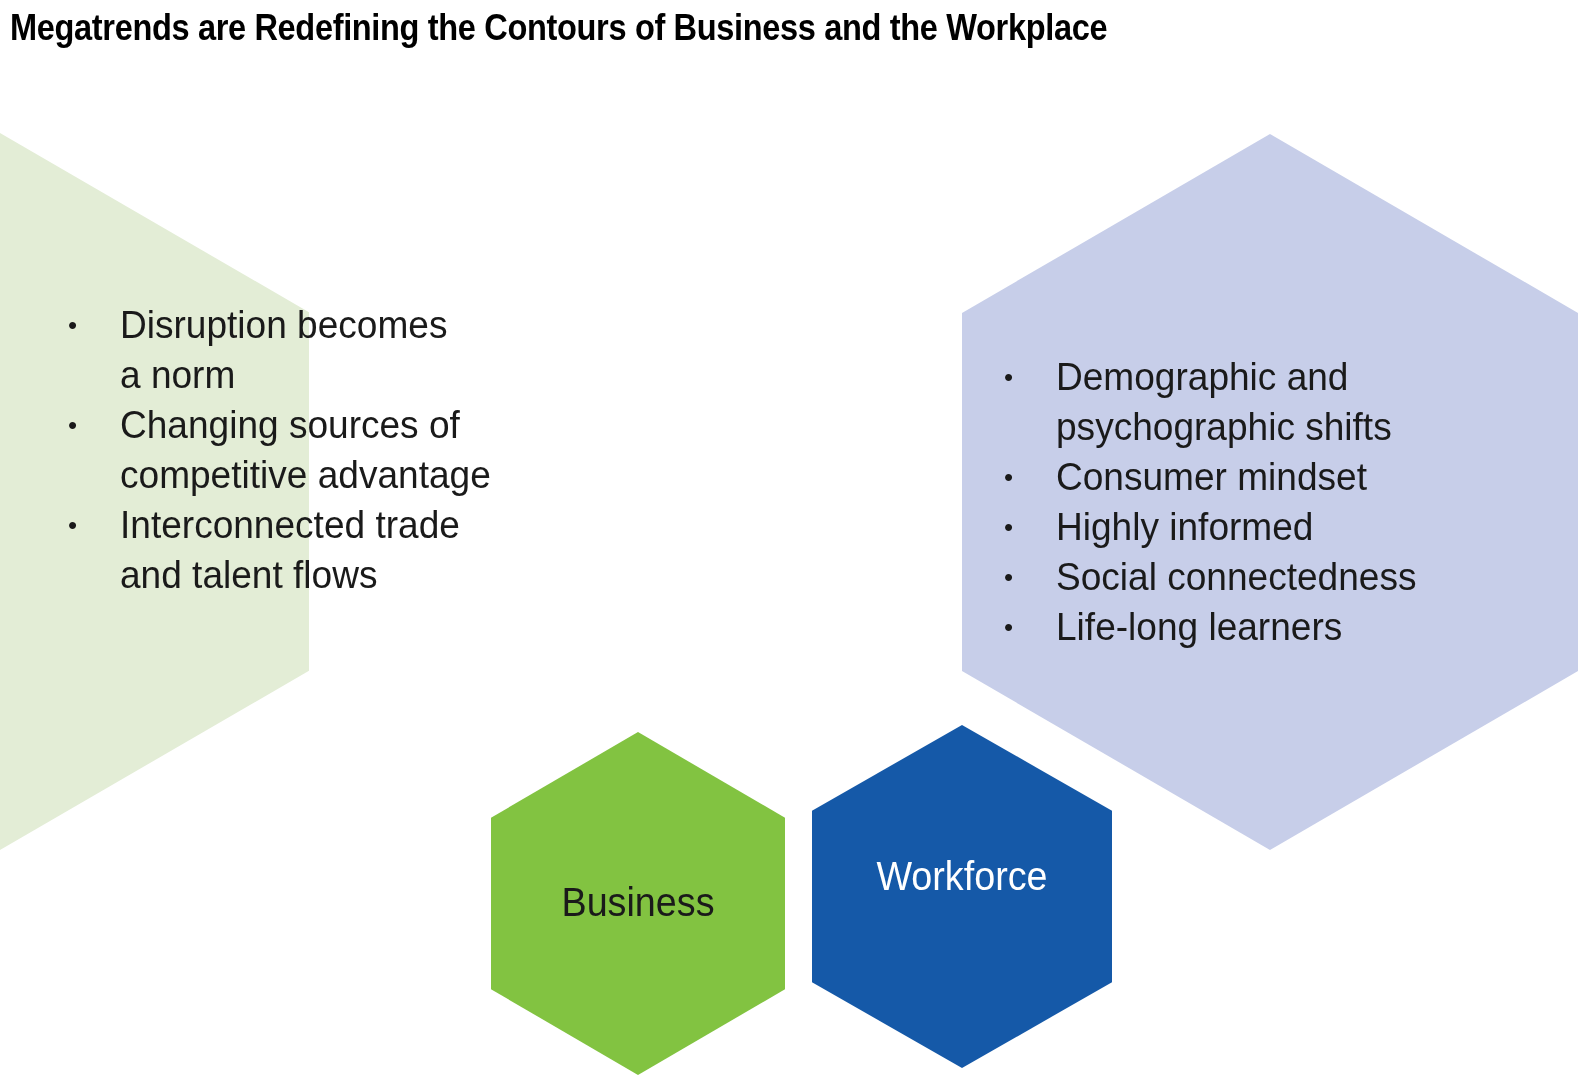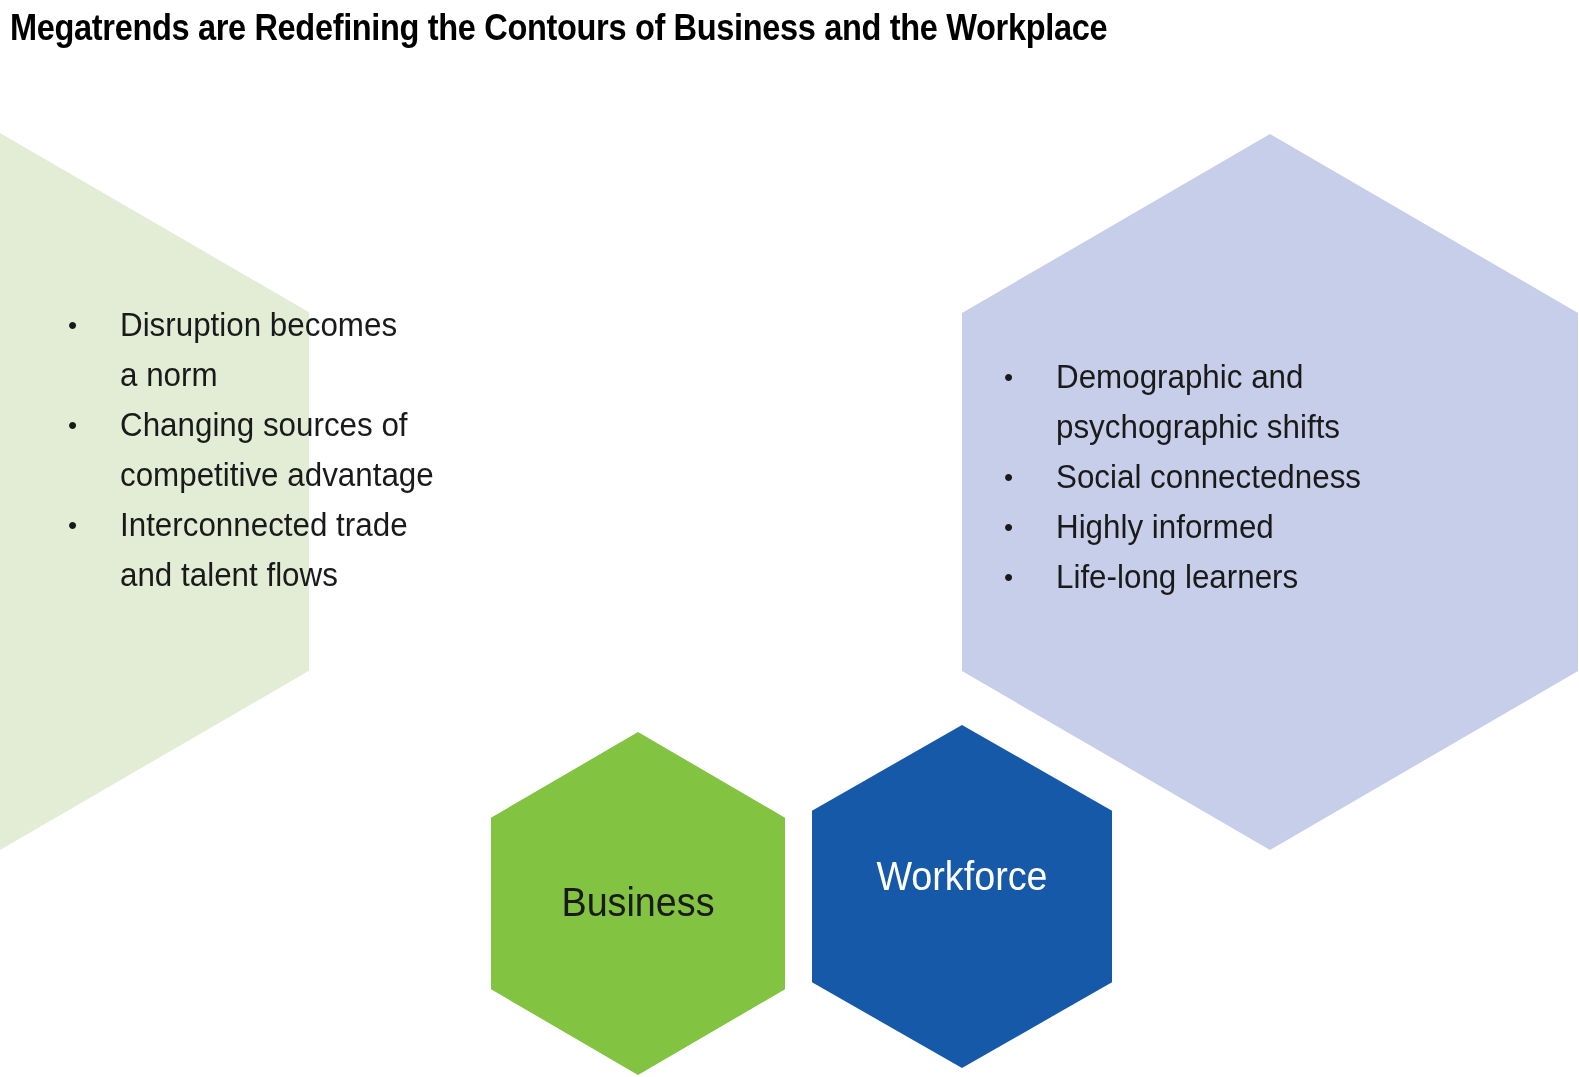--- a/index.html
+++ b/index.html
@@ -65,21 +65,21 @@
   }
 
   
   .bullet-list {
     position: absolute;
     list-style: none;
     margin: 0;
     padding: 0;
     color: #1a1a1a;
     font-family: "Liberation Sans", sans-serif;
-    font-size: 33px;
+    font-size: 39px;
     line-height: 50px;
   }
   .bullet-list li {
     position: relative;
     padding-left: 58px;
     margin: 0 0 0 0;
   }
   .bullet-list li::before {
     content: "\2022";
     position: absolute;
@@ -153,24 +153,27 @@
 </ul>
 
 <div class="hex" id="hex-workforce-trends" style="background: rgb(199, 206, 233);"></div>
 
 <ul class="bullet-list" id="bullets-workforce-trends">
   <li>
     <span class="bullet-text">Demographic and
 psychographic shifts</span>
   </li>
   <li>
-    <span class="bullet-text">Social connectedness</span>
+    <span class="bullet-text">Consumer mindset</span>
   </li>
   <li>
     <span class="bullet-text">Highly informed</span>
+  </li>
+  <li>
+    <span class="bullet-text">Social connectedness</span>
   </li>
   <li>
     <span class="bullet-text">Life-long learners</span>
   </li>
 </ul>
 
 <div class="hex" id="hex-business-core" style="background: rgb(130, 195, 65);"></div>
 <div class="hex-core-label" id="label-business" style="color: rgb(26, 26, 26);">Business</div>
 
 <div class="hex" id="hex-workforce-core" style="background: rgb(21, 89, 168);"></div>

